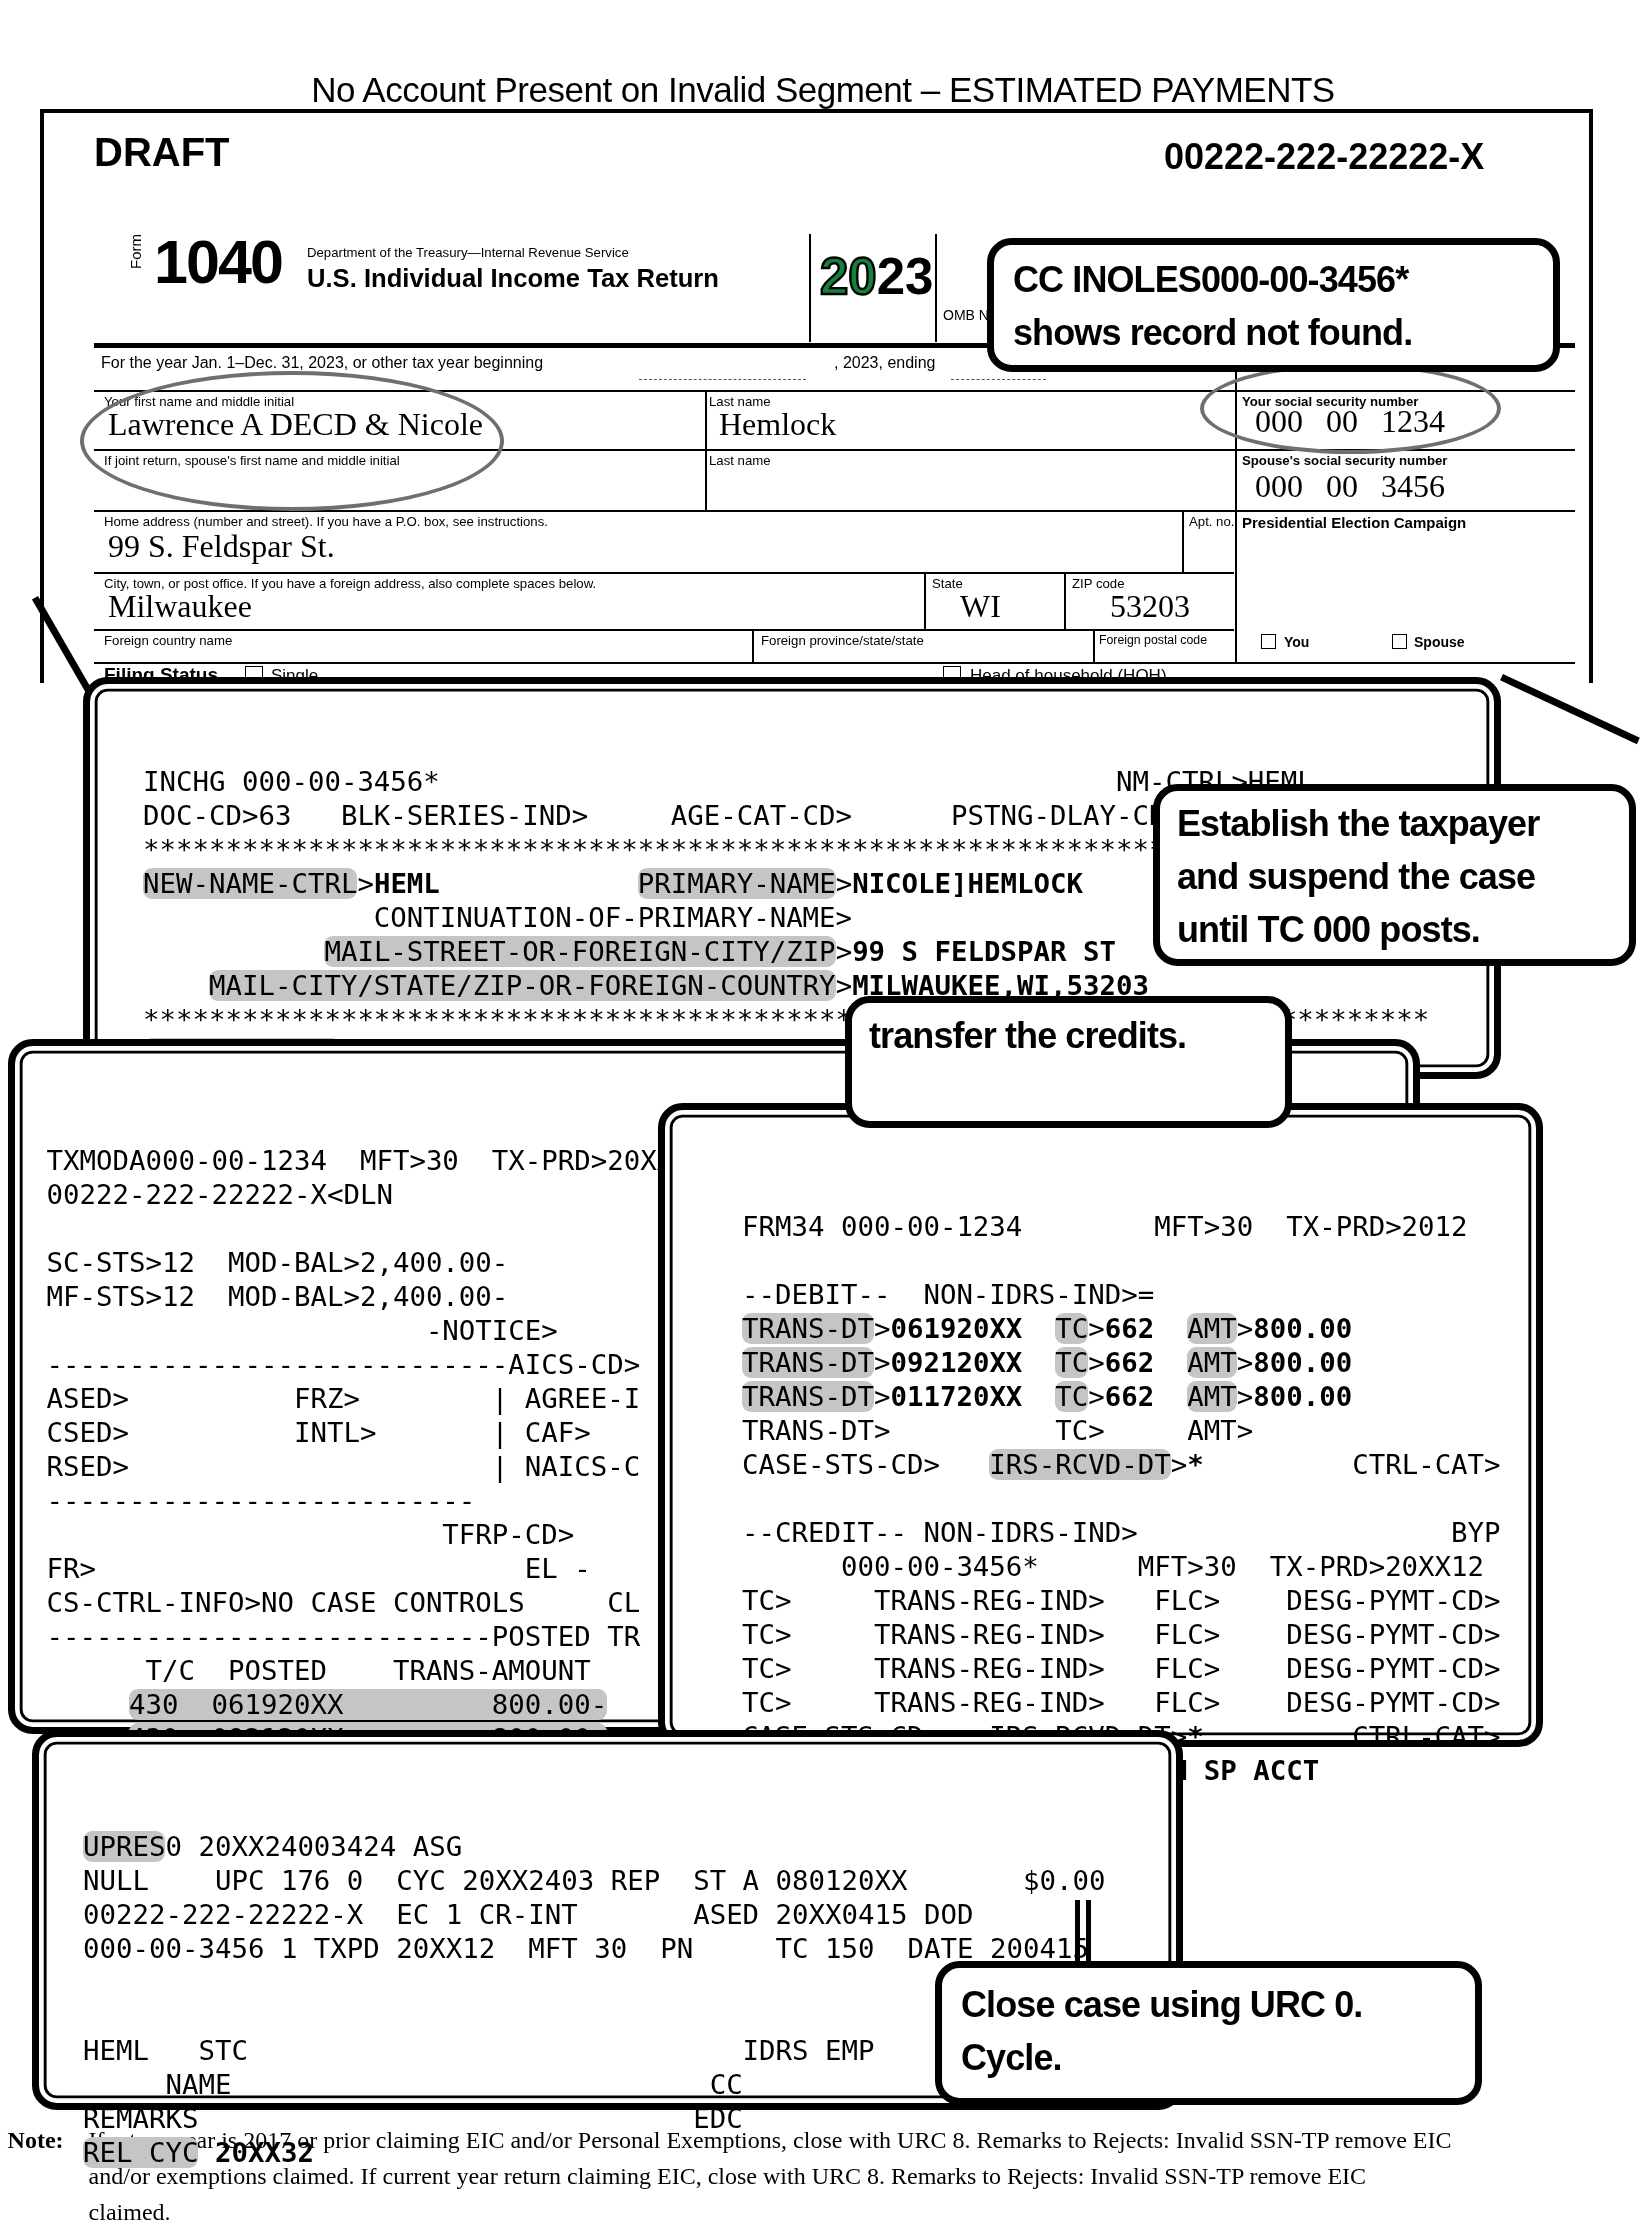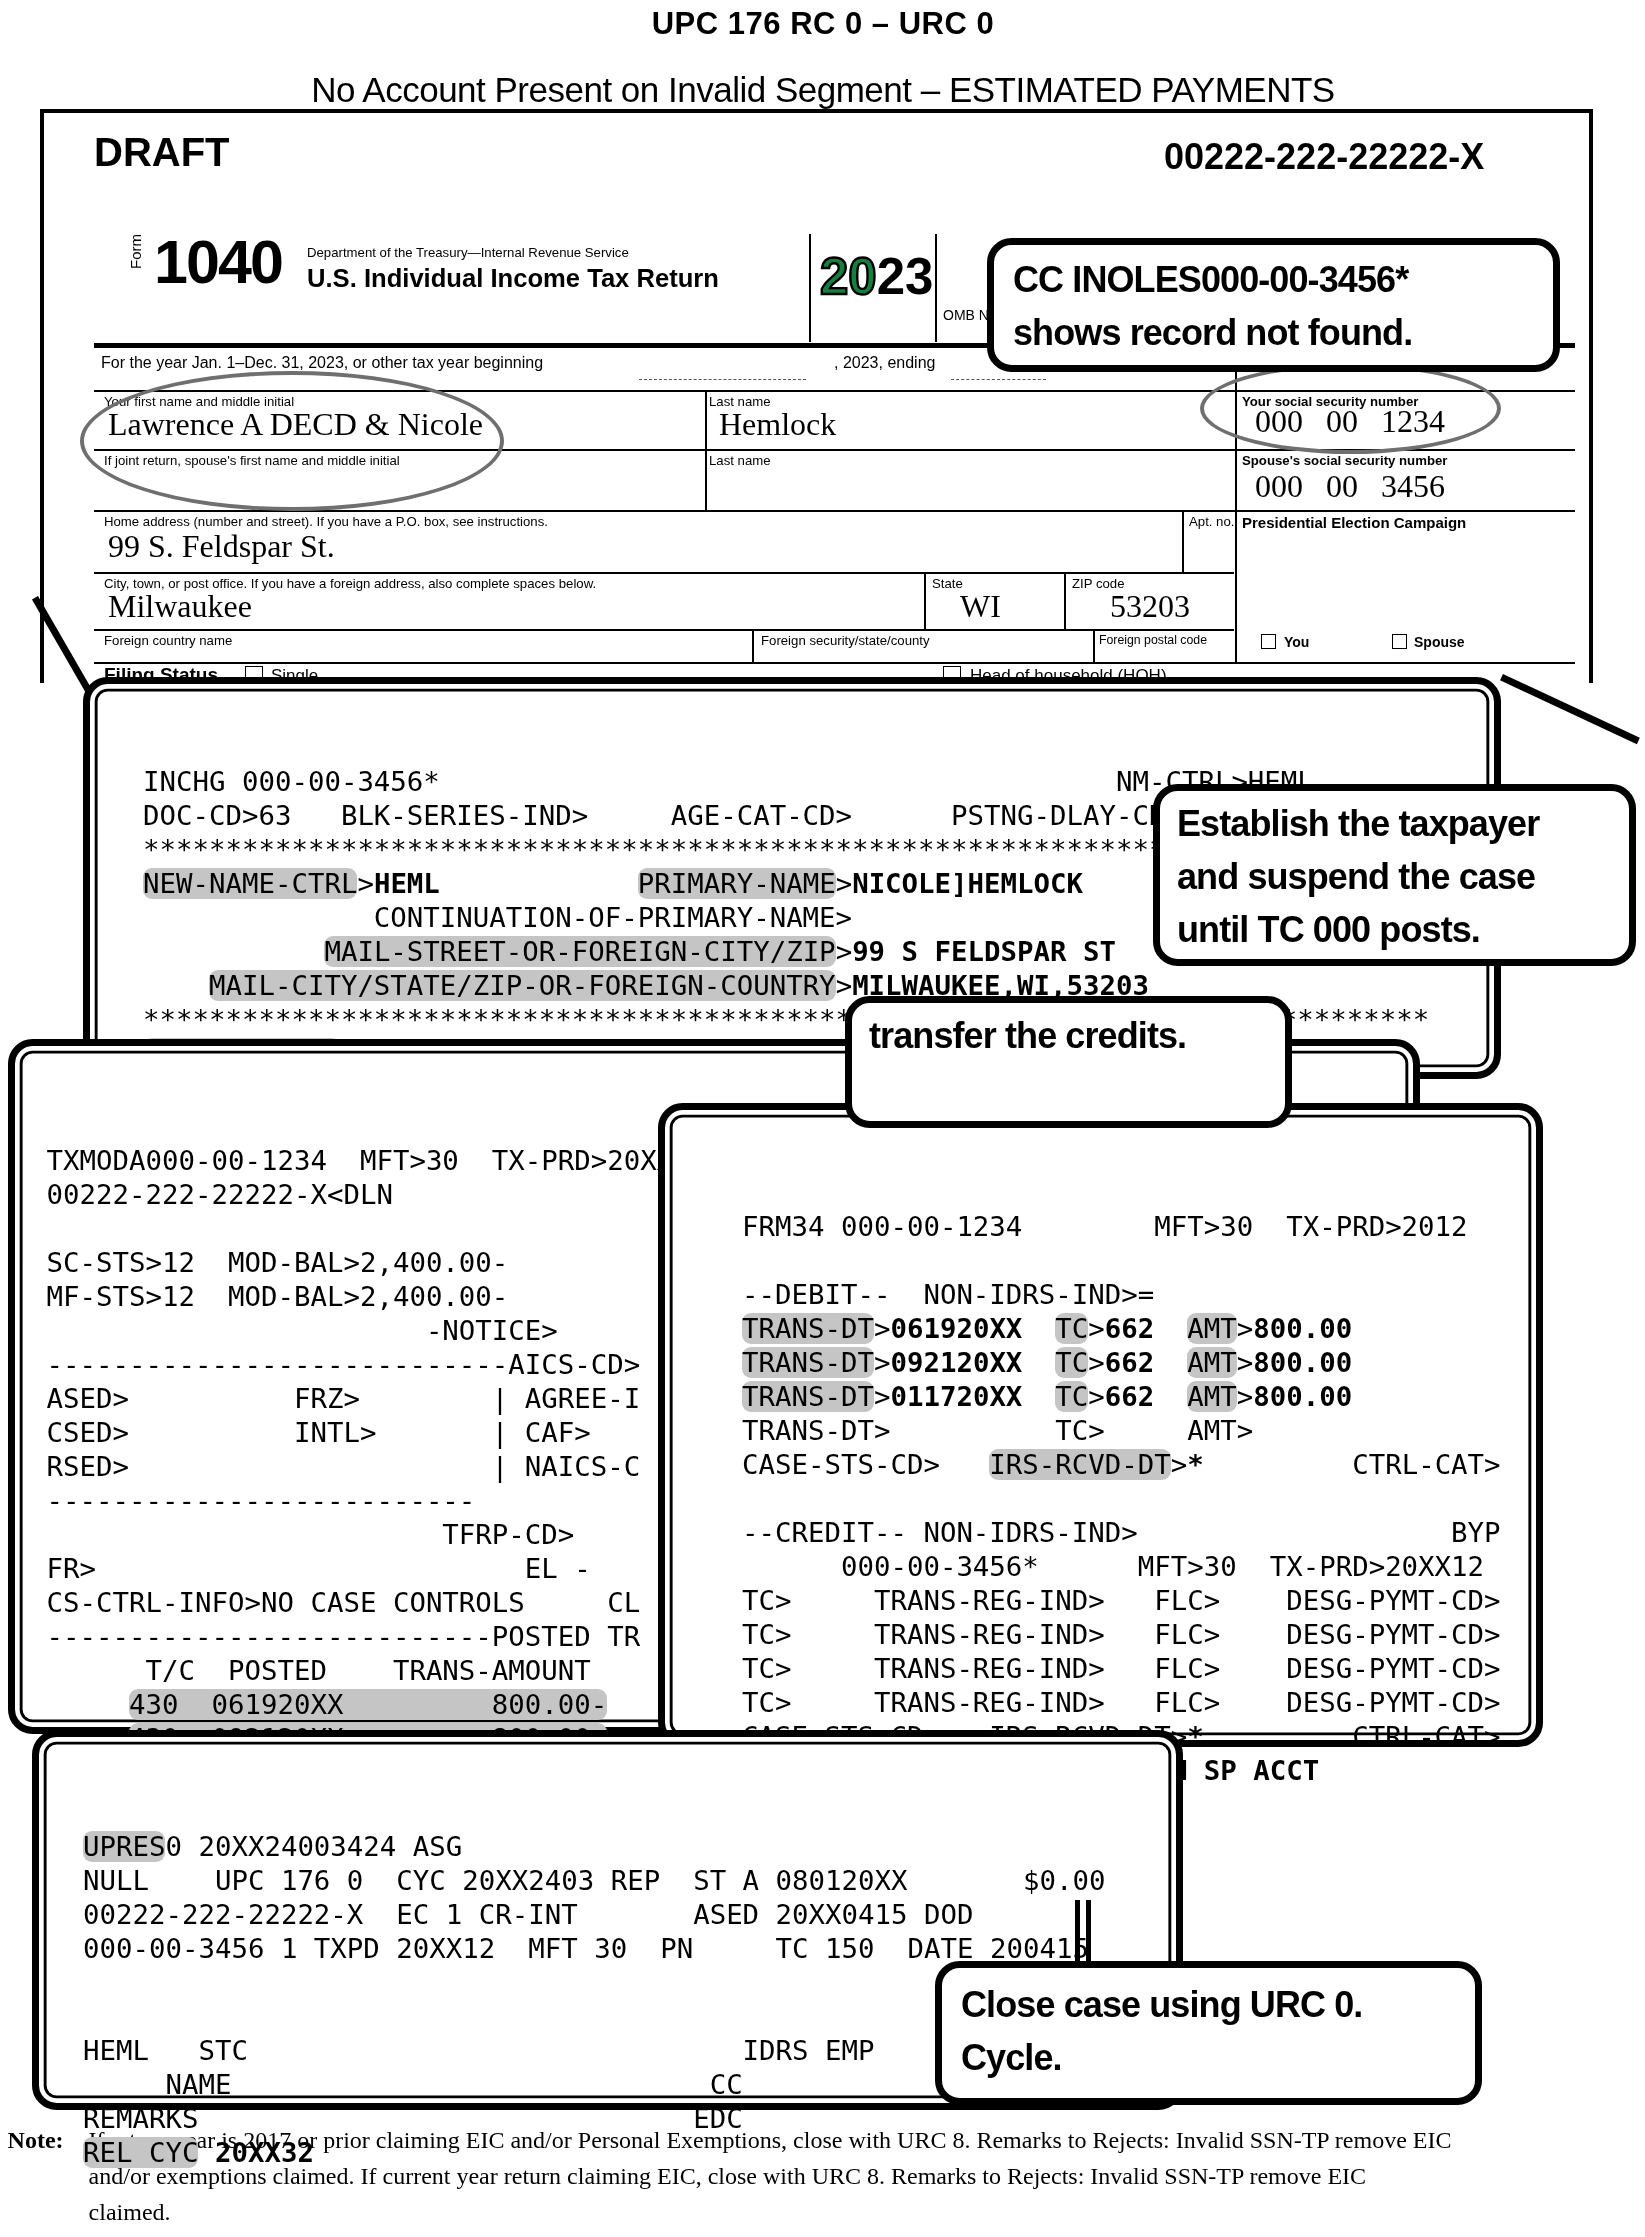--- a/index.html
+++ b/index.html
@@ -78,21 +78,20 @@
   .note{left:7.6px;top:2122px;width:1628px;display:flex;font-family:"Liberation Serif",serif;
         font-size:24px;line-height:36px;}
   .note-label{font-weight:bold;width:81px;flex:none;}
   .note-text{width:1363px;}
 </style>
 </head>
 <body>
 
 <div class="page">
 
-  <div class="abs t1">UPC 176 RC 0 – URC 0</div>
   <div class="abs t2">No Account Present on Invalid Segment – ESTIMATED PAYMENTS</div>
 
   <div class="abs form">
     <div class="fw draft">DRAFT</div>
     <div class="fw dln">00222-222-22222-X</div>
     <div class="fw formword">Form</div>
     <div class="fw f1040">1040</div>
     <div class="fw dept">Department of the Treasury—Internal Revenue Service</div>
     <div class="fw ftitle">U.S. Individual Income Tax Return</div>
     <div class="fw yearsep"></div>
@@ -136,21 +135,21 @@
     <div class="fw flabel" style="left:1145px;top:401px;">Apt. no.</div>
 
     <div class="fw flabel" style="left:60px;top:463px;">City, town, or post office. If you have a foreign address, also complete spaces below.</div>
     <div class="fw fval" style="left:64px;top:475px;">Milwaukee</div>
     <div class="fw flabel" style="left:888px;top:463px;">State</div>
     <div class="fw fval" style="left:916px;top:475px;">WI</div>
     <div class="fw flabel" style="left:1028px;top:463px;">ZIP code</div>
     <div class="fw fval" style="left:1066px;top:475px;">53203</div>
 
     <div class="fw flabel" style="left:60px;top:520px;">Foreign country name</div>
-    <div class="fw flabel" style="left:717px;top:520px;">Foreign security/state/county</div>
+    <div class="fw flabel" style="left:717px;top:520px;">Foreign province/state/state</div>
     <div class="fw flabel" style="left:1055px;top:520px;font-size:12.3px;">Foreign postal code</div>
 
     <div class="fw pec-t" style="left:1198px;top:401px;">Presidential Election Campaign</div>
     <div class="fw cb cbs" style="left:1217px;top:521px;"></div>
     <div class="fw pec-l" style="left:1240px;top:521px;">You</div>
     <div class="fw cb cbs" style="left:1348px;top:521px;"></div>
     <div class="fw pec-l" style="left:1370px;top:521px;">Spouse</div>
 
     <div class="fw fs-l" style="left:60px;top:551px;">Filing Status</div>
     <div class="fw cb" style="left:201px;top:553px;"></div>

